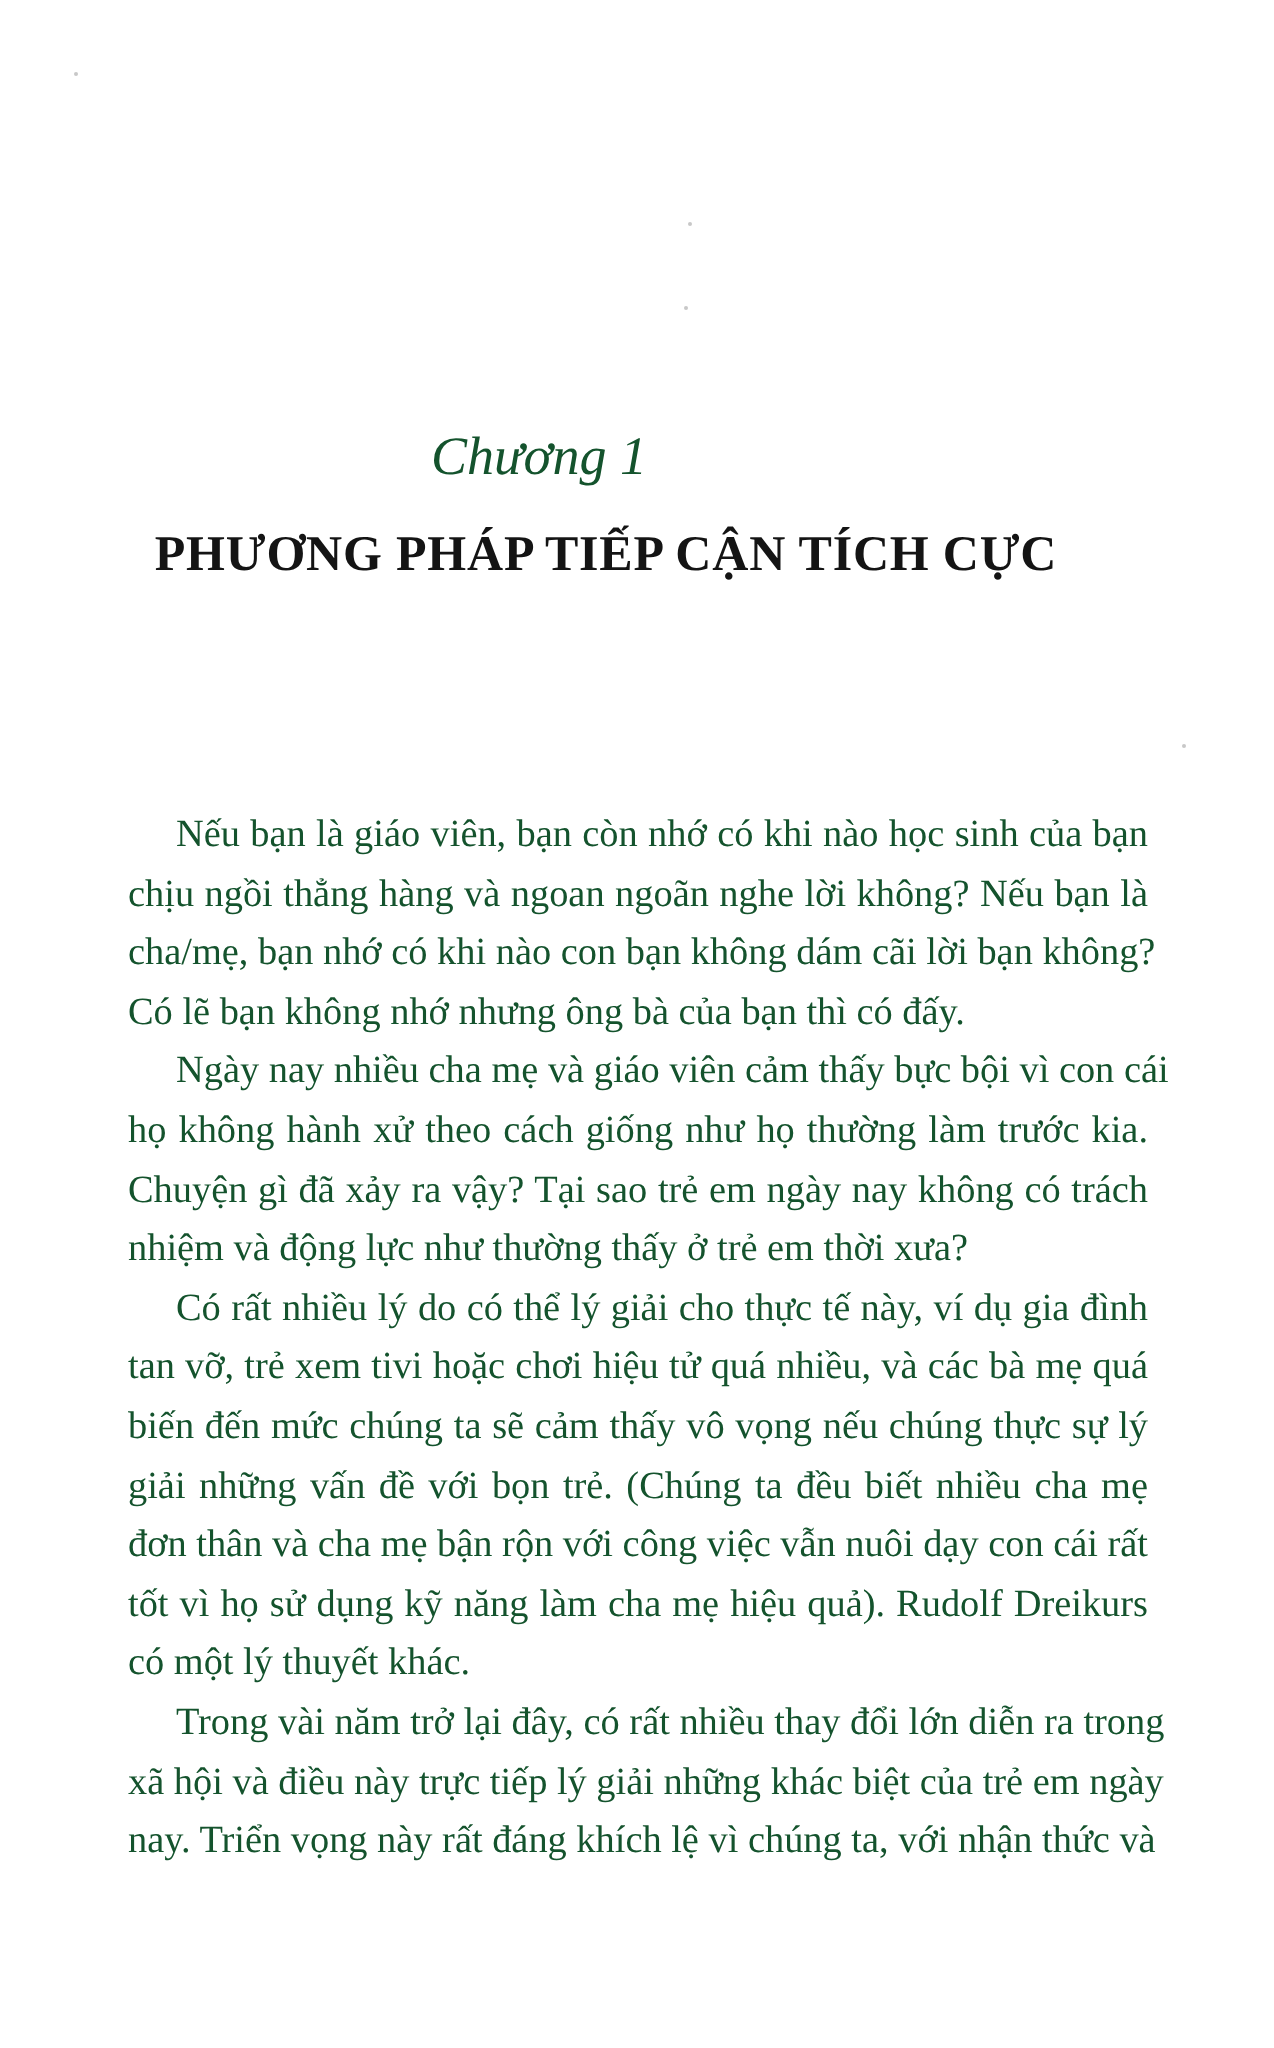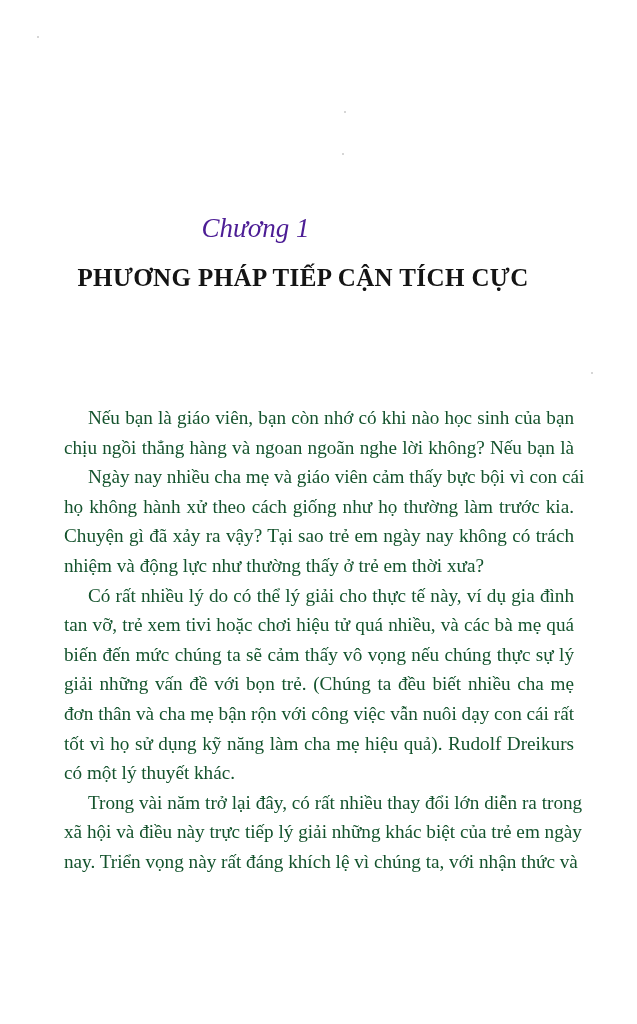--- a/index.html
+++ b/index.html
@@ -17,27 +17,27 @@
   }
   .page {
     position: absolute;
     left: 0; top: 0;
     width: 637px; height: 1024px;
     background: #ffffff;
   }
   .chapter-label {
     position: absolute;
     top: 208px;
-    left: 2px;
+    left: 16px;
     width: 507px;
     text-align: center;
     font-style: italic;
     font-size: 27px;
     line-height: 40px;
-    color: #4c1d95;
+    color: #14532d;
   }
   .chapter-title {
     position: absolute;
     top: 258px;
     left: 0;
     width: 606px;
     text-align: center;
     font-weight: bold;
     font-size: 25px;
     line-height: 40px;
@@ -84,20 +84,22 @@
   <div class="speck" style="left:342px;top:153px;"></div>
   <div class="speck" style="left:591px;top:372px;"></div>
 
   <div class="chapter-label">Chương 1</div>
   <div class="chapter-title">PHƯƠNG PHÁP TIẾP CẬN TÍCH CỰC</div>
 
   <div class="body-text">
 
     <span class="line indent">Nếu bạn là giáo viên, bạn còn nhớ có khi nào học sinh của bạn</span>
     <span class="line">chịu ngồi thẳng hàng và ngoan ngoãn nghe lời không? Nếu bạn là</span>
+    <span class="line">cha/mẹ, bạn nhớ có khi nào con bạn không dám cãi lời bạn không?</span>
+    <span class="line last">Có lẽ bạn không nhớ nhưng ông bà của bạn thì có đấy.</span>
 
     <span class="line indent">Ngày nay nhiều cha mẹ và giáo viên cảm thấy bực bội vì con cái</span>
     <span class="line">họ không hành xử theo cách giống như họ thường làm trước kia.</span>
     <span class="line">Chuyện gì đã xảy ra vậy? Tại sao trẻ em ngày nay không có trách</span>
     <span class="line last">nhiệm và động lực như thường thấy ở trẻ em thời xưa?</span>
 
     <span class="line indent">Có rất nhiều lý do có thể lý giải cho thực tế này, ví dụ gia đình</span>
     <span class="line">tan vỡ, trẻ xem tivi hoặc chơi hiệu tử quá nhiều, và các bà mẹ quá</span>
     <span class="line">biến đến mức chúng ta sẽ cảm thấy vô vọng nếu chúng thực sự lý</span>
     <span class="line">giải những vấn đề với bọn trẻ. (Chúng ta đều biết nhiều cha mẹ</span>

